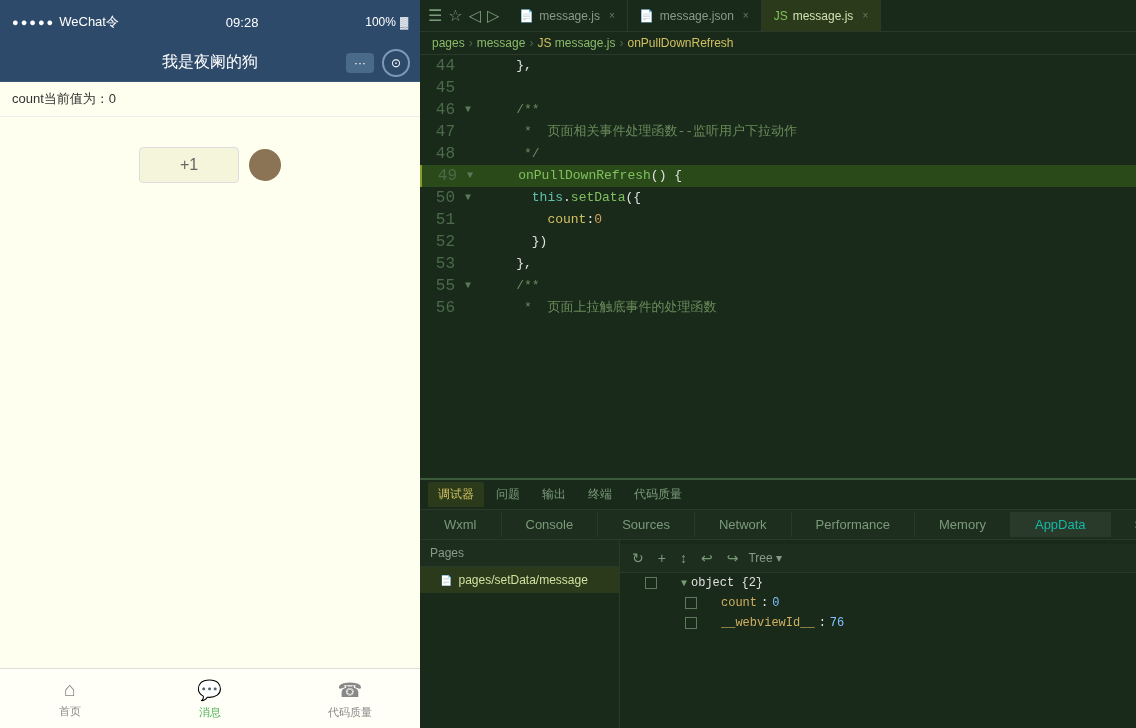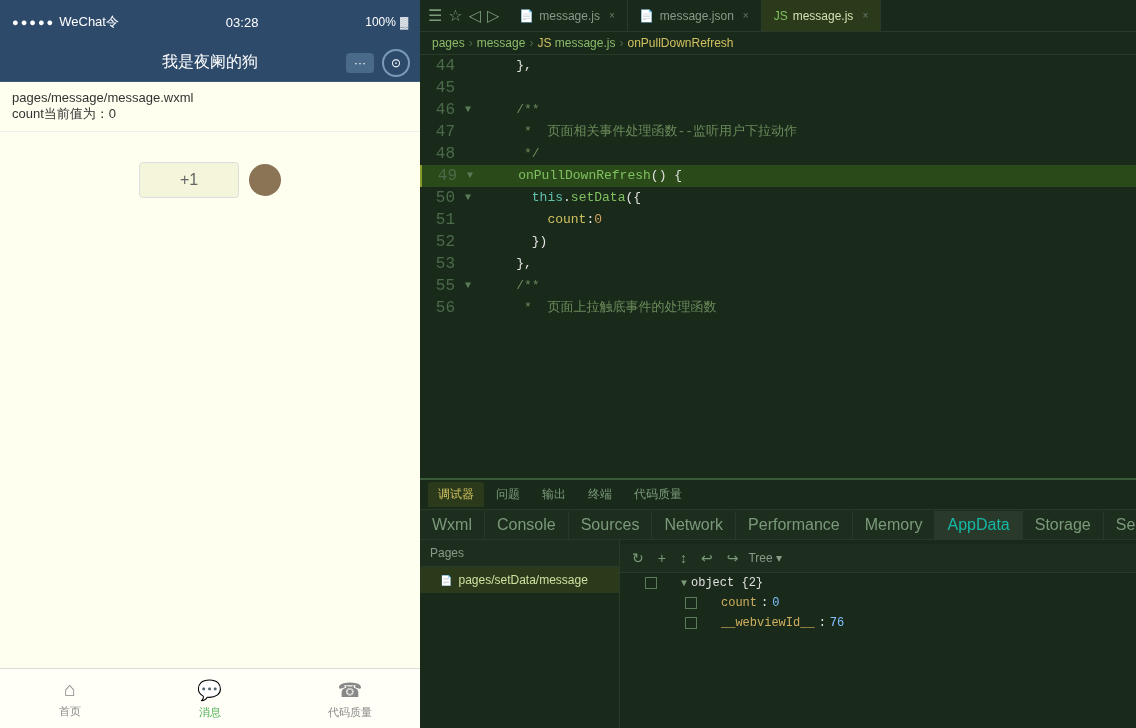--- a/index.html
+++ b/index.html
@@ -284,22 +284,22 @@
     .debug-toolbar-tabs {
       display: flex;
       align-items: center;
       background: #1e2e1e;
       height: 30px;
       border-bottom: 1px solid #2a3a2a;
       gap: 0;
     }
 
     .debug-toolbar-tab {
-      padding: 5px 12px;
-      font-size: 16px;
+      padding: 5px 24px;
+      font-size: 13px;
       color: #7a9a7a;
       cursor: pointer;
       border-right: 1px solid #2a3a2a;
     }
     .debug-toolbar-tab.active {
       background: #2a3a2a;
       color: #14b8a6;
     }
 
     .debug-content {
@@ -397,38 +397,37 @@
 <body>
 
 <div class="phone-panel">
   <div class="phone-frame">
 
     <div class="phone-status-bar">
       <div class="phone-status-left">
         <span class="phone-status-dots">●●●●●</span>
         <span>WeChat令</span>
       </div>
-      <span>03:28</span>
+      <span>09:28</span>
       <div class="phone-status-right">
         <span>100%</span>
         <span class="battery-icon">▓</span>
       </div>
     </div>
 
     <div class="phone-title-bar">
       <span>我是夜阑的狗</span>
       <div class="phone-title-actions">
         <button class="phone-action-btn">···</button>
         <div class="phone-action-circle">⊙</div>
       </div>
     </div>
 
     <div class="phone-content">
       <div class="phone-page-info">
-        <div>pages/message/message.wxml</div>
         <div>count当前值为：0</div>
       </div>
       <div class="phone-counter-area">
         <button class="counter-btn">+1</button>
         <div class="counter-circle"></div>
       </div>
       <div class="phone-whitespace"></div>
     </div>
 
     <div class="phone-nav-bar">

